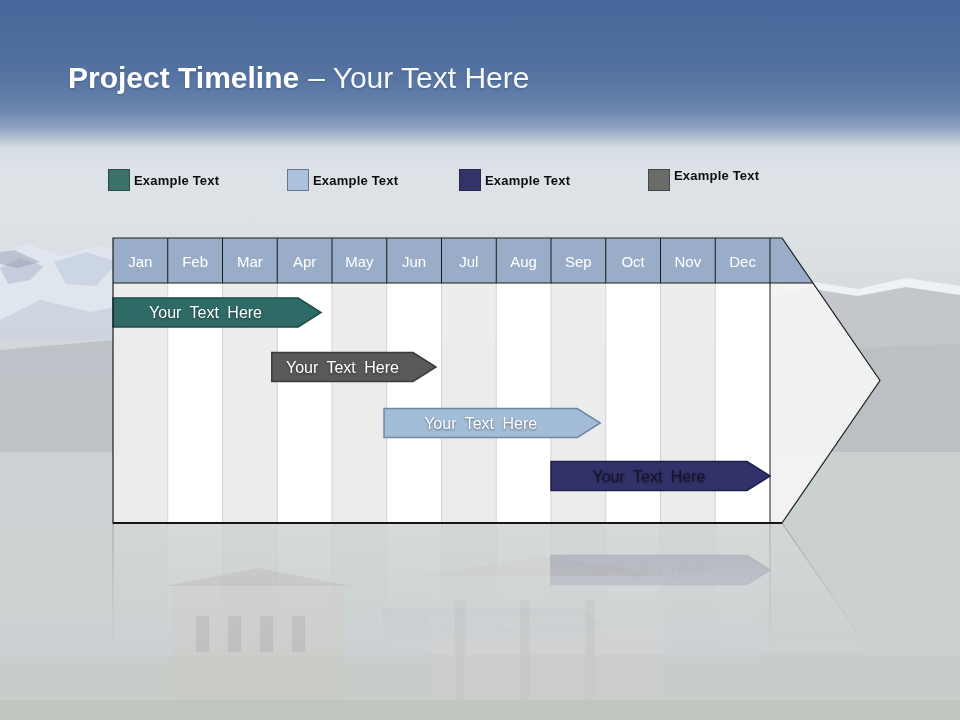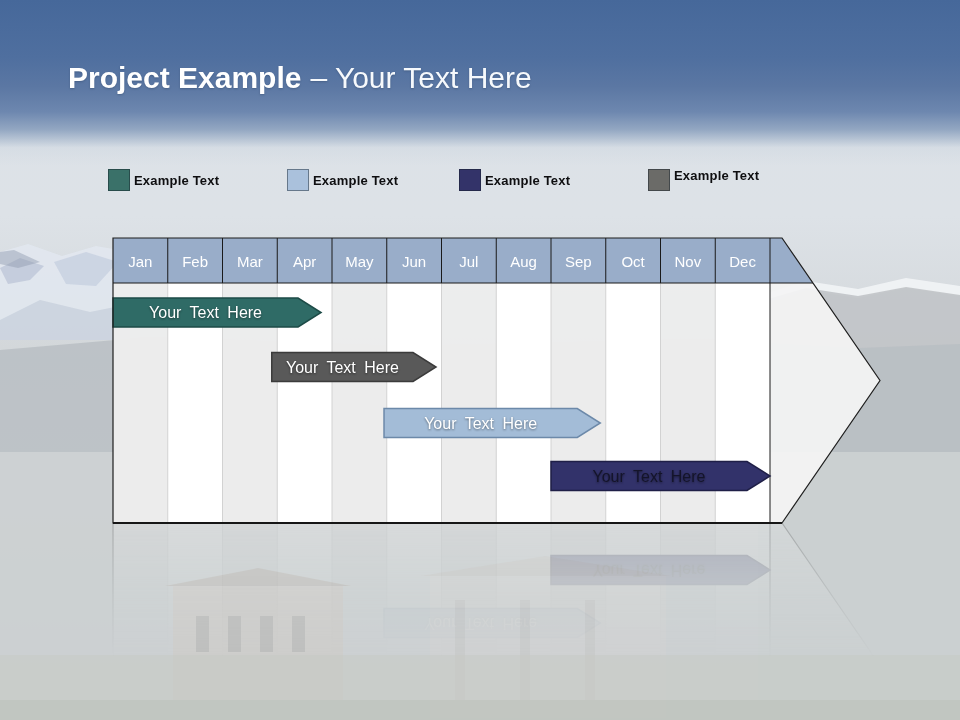--- a/index.html
+++ b/index.html
@@ -219,21 +219,21 @@
         <polygon points="384.0125,408.5 577.2750000000001,408.5 600.2750000000001,423 577.2750000000001,437.5 384.0125,437.5" fill="#A3BCD7" stroke="#6C89A9" stroke-width="1.5"></polygon>
         <text x="480.64375000000007" y="428.5" text-anchor="middle" class="bar-label" fill="#FFFFFF">Your Text Here</text>
         <polygon points="551,461.5 747,461.5 770,476 747,490.5 551,490.5" fill="#32326A" stroke="#1F1F47" stroke-width="1.5"></polygon>
         <text x="649" y="481.5" text-anchor="middle" class="bar-label" fill="#14142A">Your Text Here</text>
         <polygon points="113,238 782,238 880,380.5 782,523 113,523" fill="none" stroke="#1F1F1F" stroke-width="1.2"></polygon>
         <line x1="113" y1="523" x2="782" y2="523" stroke="#161616" stroke-width="2"></line>
       </g>
     </svg>
 
   <div class="slide-title">
-    <span class="t-bold">Project Example</span><span class="t-rest">– Your Text Here</span>
+    <span class="t-bold">Project Timeline</span><span class="t-rest">– Your Text Here</span>
   </div>
 
   <div class="legend">
     <div class="legend-item" style="left:108px">
       <span class="legend-swatch" style="background: rgb(58, 113, 105);"></span>
       <span class="legend-label">Example Text</span>
     </div>
     <div class="legend-item" style="left:287px">
       <span class="legend-swatch" style="background: rgb(170, 193, 220);"></span>
       <span class="legend-label">Example Text</span>

